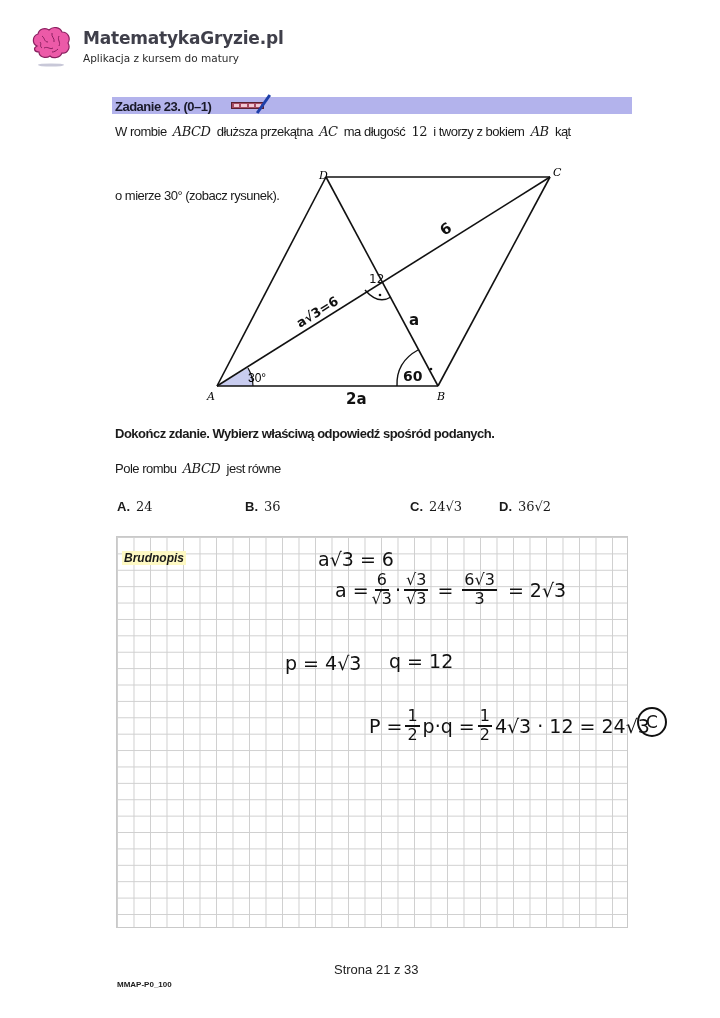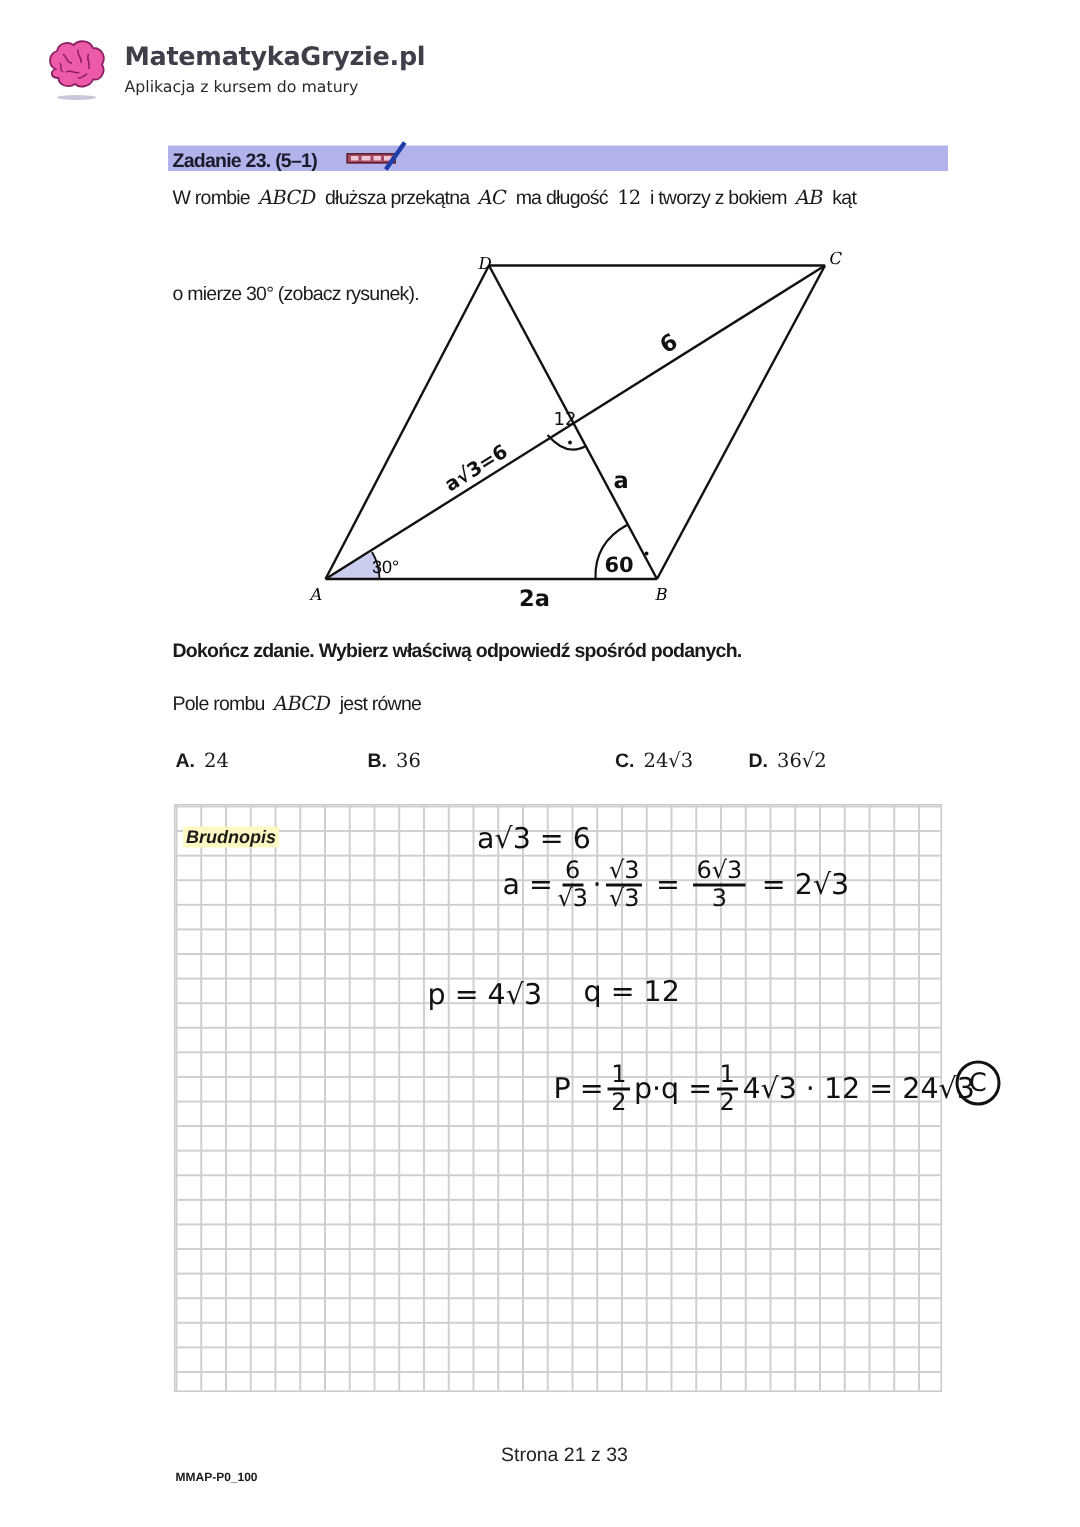--- a/index.html
+++ b/index.html
@@ -42,21 +42,21 @@
   <svg width="46" height="44" viewBox="0 0 46 44">
     <ellipse cx="23" cy="41" rx="13" ry="1.6" fill="#c8c8d8"></ellipse>
     <path d="M9 22 C4 20 4 12 10 10 C11 5 17 3 21 6 C25 2 32 3 34 8 C40 8 43 14 40 19 C43 24 39 30 34 29 C32 34 25 35 22 32 C18 35 11 33 11 28 C6 28 5 24 9 22 Z" fill="#ec5aa8" stroke="#8a2060" stroke-width="1.2"></path>
     <path d="M14 12 C17 14 16 18 20 18 M24 9 C23 13 27 14 26 18 M31 12 C29 16 33 18 31 22 M16 24 C20 22 22 26 25 24 M30 25 C28 27 26 28 24 28 M12 18 C14 20 11 22 14 24" fill="none" stroke="#8a2060" stroke-width="1"></path>
   </svg>
 </div>
 <div class="abs brand-title">MatematykaGryzie.pl</div>
 <div class="abs brand-sub">Aplikacja z kursem do matury</div>
 
 <div class="abs task-bar"></div>
-<div class="abs task-title">Zadanie 23. (5–1)</div>
+<div class="abs task-title">Zadanie 23. (0–1)</div>
 <div class="abs badge">
     <span></span>
     <span></span>
     <span></span>
     <span></span>
   </div>
 <div class="abs pencil"></div>
 
 <div class="abs q-line" style="top:124px;">
   <span>W rombie</span>&nbsp;

